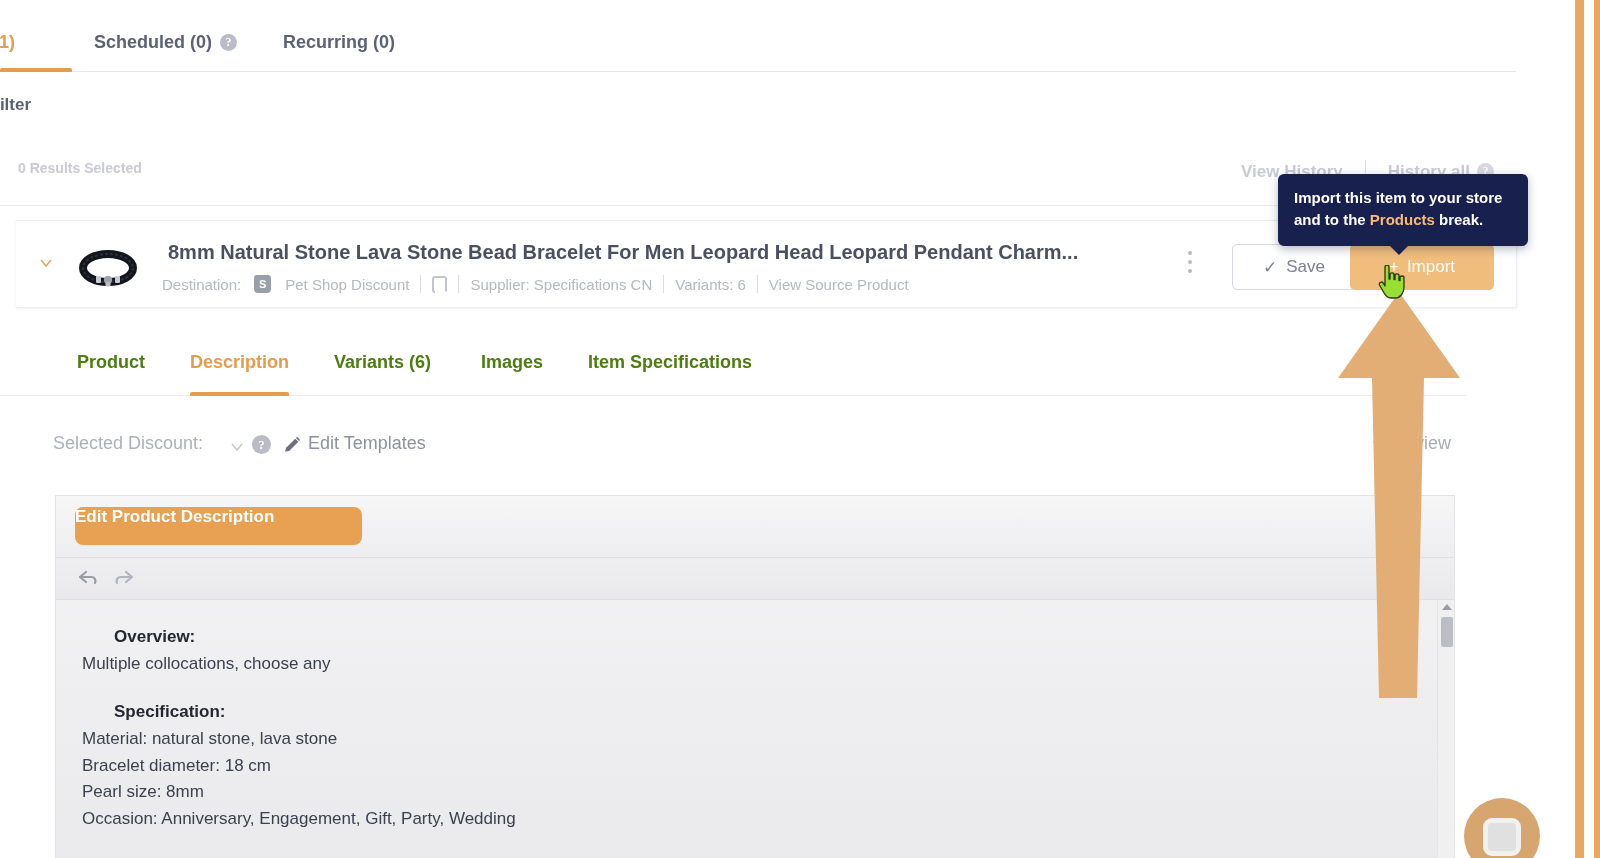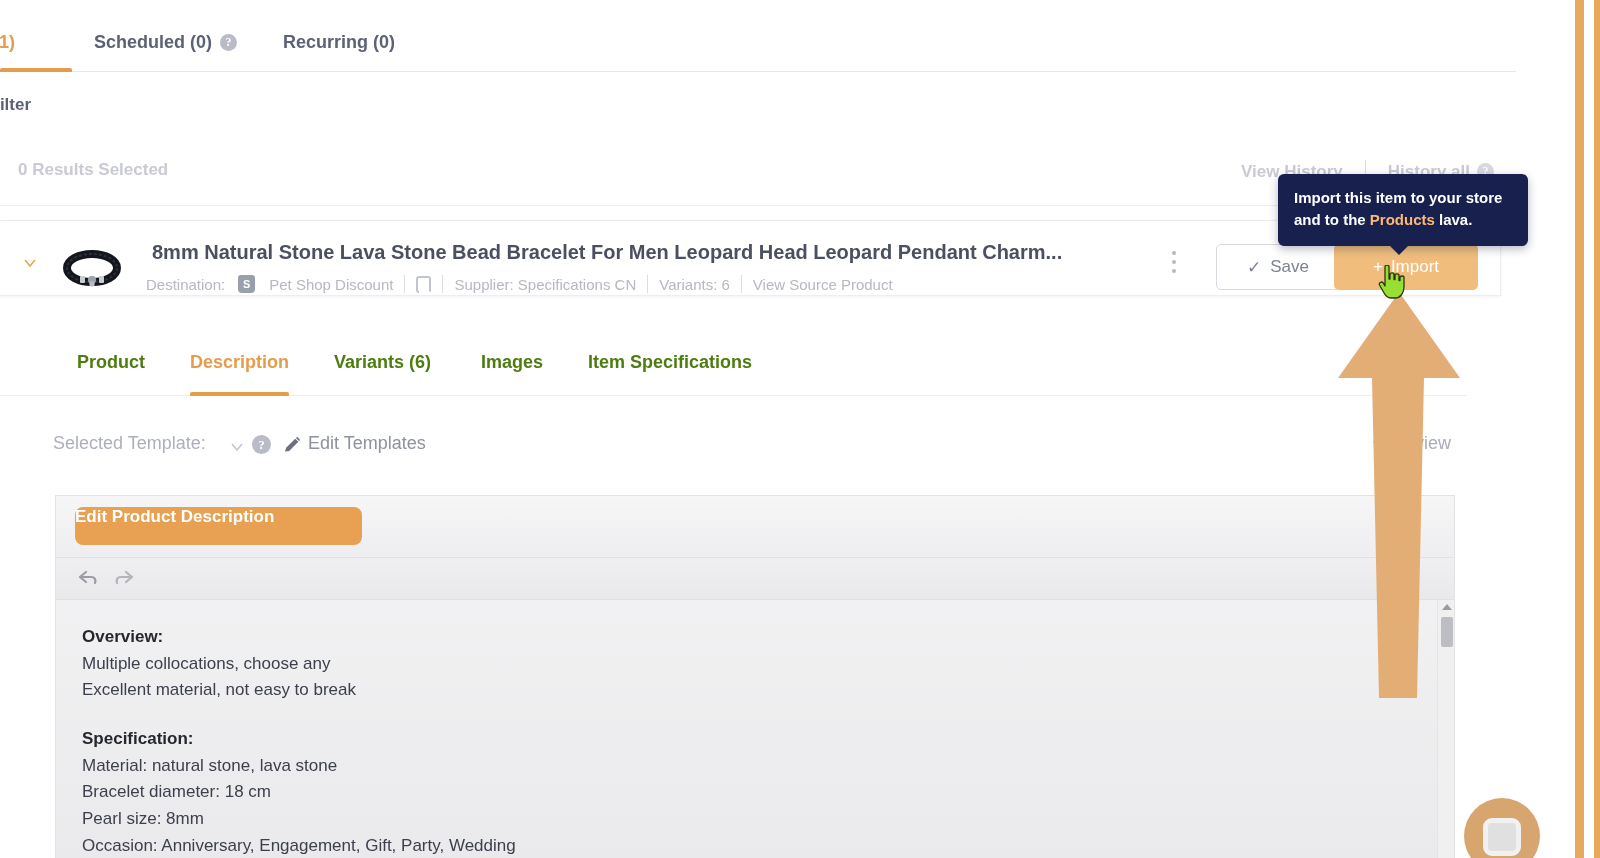--- a/index.html
+++ b/index.html
@@ -101,21 +101,21 @@
   .results-bar {
     position: absolute;
     top: 148px; left: 0;
     width: 1516px; height: 58px;
     border-bottom: 1px solid #ededf1;
     background: #fff;
   }
   .results-count {
     position: absolute;
     top: 12px; left: 18px;
-    font-size: 17px;
+    font-size: 14px;
     font-weight: bold;
     color: #c9cad3;
     white-space: nowrap;
   }
   .results-right {
     position: absolute;
     top: 12px; right: 22px;
     display: flex;
     align-items: center;
     gap: 22px;
@@ -140,22 +140,22 @@
     line-height: 17px;
     text-align: center;
     margin-left: 7px;
     font-family: "Liberation Serif", serif;
     vertical-align: 2px;
   }
 
   
   .product-card {
     position: absolute;
-    top: 220px; left: 0;
-    width: 1501px; height: 76px;
+    top: 220px; left: 16px;
+    width: 1501px; height: 88px;
     background: #ffffff;
     border: 1px solid #eceef3;
     border-left: none;
     box-shadow: 0 1px 3px rgba(40,45,70,.07);
   }
   .chev {
     position: absolute;
     left: 22px; top: 34px;
     width: 16px; height: 16px;
     cursor: pointer;
@@ -417,21 +417,21 @@
   .editor-body {
     position: absolute;
     top: 104px; left: 0;
     right: 0; bottom: 0;
     padding: 24px 26px 0 26px;
     font-size: 17px;
     color: #3c3f4c;
     line-height: 1.57;
     overflow: hidden;
   }
-  .editor-body .b { font-weight: bold; color: #25272f; }
+  .editor-body .b { font-weight: bold; color: #25272f; margin-left: 32px; }
   .editor-body .gap { height: 22px; }
 
   .editor-scrollbar {
     position: absolute;
     top: 104px; right: 0;
     width: 17px; bottom: 0;
     background: #f0f0f1;
     border-left: 1px solid #e4e4e7;
     cursor: pointer;
   }
@@ -568,21 +568,21 @@
       <span>Save</span>
     </div>
 
     <div class="btn-import">
       <span>+</span>
       <span>Import</span>
     </div>
   </div>
 
   <div class="tooltip">
-    <span>Import this item to your store and to the </span><span class="link">Products</span><span> lava.</span>
+    <span>Import this item to your store and to the </span><span class="link">Products</span><span> break.</span>
   </div>
 
   <div class="inner-tabs">
     <div class="itab" style="left:77px;">
       <span>Product</span>
     </div>
     <div class="itab active" style="left:190px;">
       <span>Description</span>
     </div>
     <div class="itab-underline" style="left:190px; width:99px;"></div>
@@ -591,21 +591,21 @@
     </div>
     <div class="itab" style="left:481px;">
       <span>Images</span>
     </div>
     <div class="itab" style="left:588px;">
       <span>Item Specifications</span>
     </div>
   </div>
 
   <div class="template-row">
-    <div class="tpl-label">Selected Template:</div>
+    <div class="tpl-label">Selected Discount:</div>
 
     <div class="tpl-chev">
       <svg width="18" height="18" viewBox="0 0 18 18">
           <path d="M4 6 L9 12 L14 6" fill="none" stroke="#c6c8d0" stroke-width="1.6"></path>
         </svg>
     </div>
 
     <div class="tpl-help">?</div>
 
     <div class="tpl-pencil">
@@ -644,21 +644,20 @@
         <svg width="22" height="22" viewBox="0 0 22 22">
           <path d="M13 5 L19 10 L13 15" fill="none" stroke="#b3b5bc" stroke-width="2.2" stroke-linecap="round" stroke-linejoin="round"></path>
           <path d="M18.5 10 L8 10 C4 10, 3 13, 4 16" fill="none" stroke="#b3b5bc" stroke-width="2.2" stroke-linecap="round"></path>
         </svg>
       </span>
     </div>
 
     <div class="editor-body">
       <div class="b">Overview:</div>
       <div>Multiple collocations, choose any</div>
-      <div>Excellent material, not easy to break</div>
       <div class="gap"></div>
       <div class="b">Specification:</div>
       <div>Material: natural stone, lava stone</div>
       <div>Bracelet diameter: 18 cm</div>
       <div>Pearl size: 8mm</div>
       <div>Occasion: Anniversary, Engagement, Gift, Party, Wedding</div>
     </div>
 
     <div class="editor-scrollbar">
       <div class="sb-up"></div>

